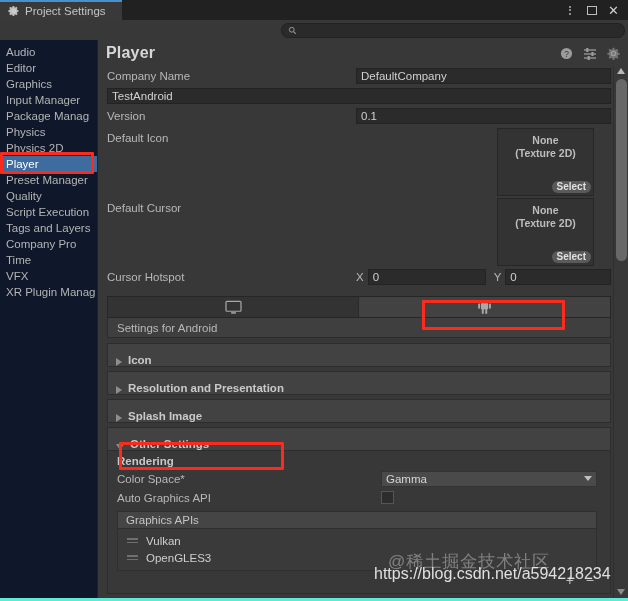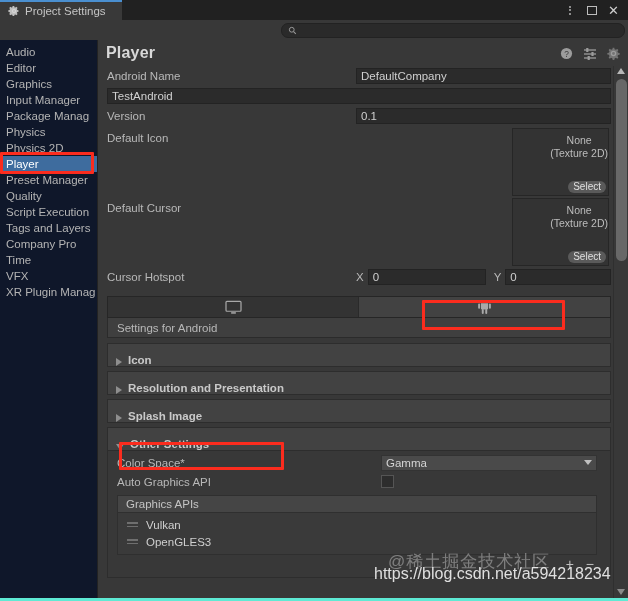--- a/index.html
+++ b/index.html
@@ -107,24 +107,25 @@
     border: 1px solid #232323;
     color: #d0d0d0; font-size: 11.5px;
     display: flex; align-items: center; padding: 0 4px;
     flex: 1 1 auto; margin-right: 1px;
   }
 
   
   .objrow { display: flex; padding-left: 9px; margin-top: 2px; }
   .objrow .lbl { color: #b8b8b8; font-size: 11.5px; width: 249px; flex: 0 0 249px; padding-top: 4px; }
   .objbox {
-    width: 97px; height: 68px; margin-left: auto; margin-right: 3px;
+    width: 97px; height: 68px; margin-left: auto; margin-right: 18px;
     background: #333333; border: 1px solid #262626;
-    display: flex; flex-direction: column; align-items: flex-end;
-    position: relative;
+    display: flex; flex-direction: column; align-items: center;
+    position: relative;
+    font-weight: bold;
   }
   .objbox .none {
     margin-top: 5px; text-align: center;
     color: #bdbdbd; font-size: 10.5px; line-height: 13px;
   }
   .objbox .select {
     position: absolute; right: 2px; bottom: 2px;
     background: #5a5a5a; color: #e0e0e0;
     font-size: 10px; padding: 0px 5px 1px; border-radius: 6px;
   }
@@ -343,21 +344,21 @@
           <svg width="13" height="13" viewBox="0 0 16 16">
             <circle cx="8" cy="8" r="2.6" fill="none" stroke="#9c9c9c" stroke-width="1.6"></circle>
             <path fill="#9c9c9c" d="M7 .8h2l.3 2 1.6.7 1.7-1.1 1.4 1.4-1.1 1.7.7 1.6 2 .3v2l-2 .3-.7 1.6 1.1 1.7-1.4 1.4-1.7-1.1-1.6.7-.3 2H7l-.3-2-1.6-.7-1.7 1.1-1.4-1.4 1.1-1.7L2.4 9.6l-2-.3v-2l2-.3.7-1.6L2 3.7l1.4-1.4 1.7 1.1 1.6-.7z" opacity=".6"></path>
           </svg>
         </div>
       </div>
 
       <div id="scrollarea">
 
         <div class="row">
-          <span class="lbl lbl-w">Android Name</span>
+          <span class="lbl lbl-w">Company Name</span>
           <span class="field">DefaultCompany</span>
         </div>
         <div class="row">
           <span class="field">TestAndroid</span>
         </div>
         <div class="row">
           <span class="lbl lbl-w">Version</span>
           <span class="field">0.1</span>
         </div>
 
@@ -429,20 +430,21 @@
           <div class="fold">
             <span class="tri right"></span>
             <span>Splash Image</span>
           </div>
           <div class="fold">
             <span class="tri down"></span>
             <span>Other Settings</span>
           </div>
 
           <div class="fold-body">
+            <div class="subhead">Rendering</div>
 
             <div class="r2">
               <span class="lbl">Color Space*</span>
               <span class="dropdown">
                 <span>Gamma</span>
                 <span class="dd-tri"></span>
               </span>
             </div>
 
             <div class="r2">

